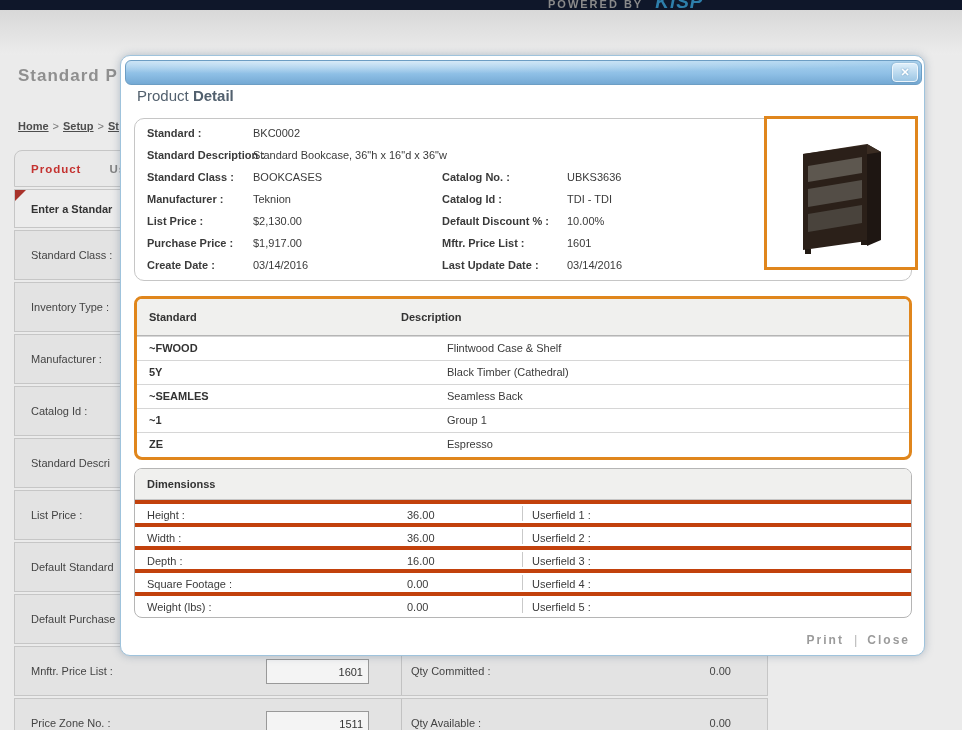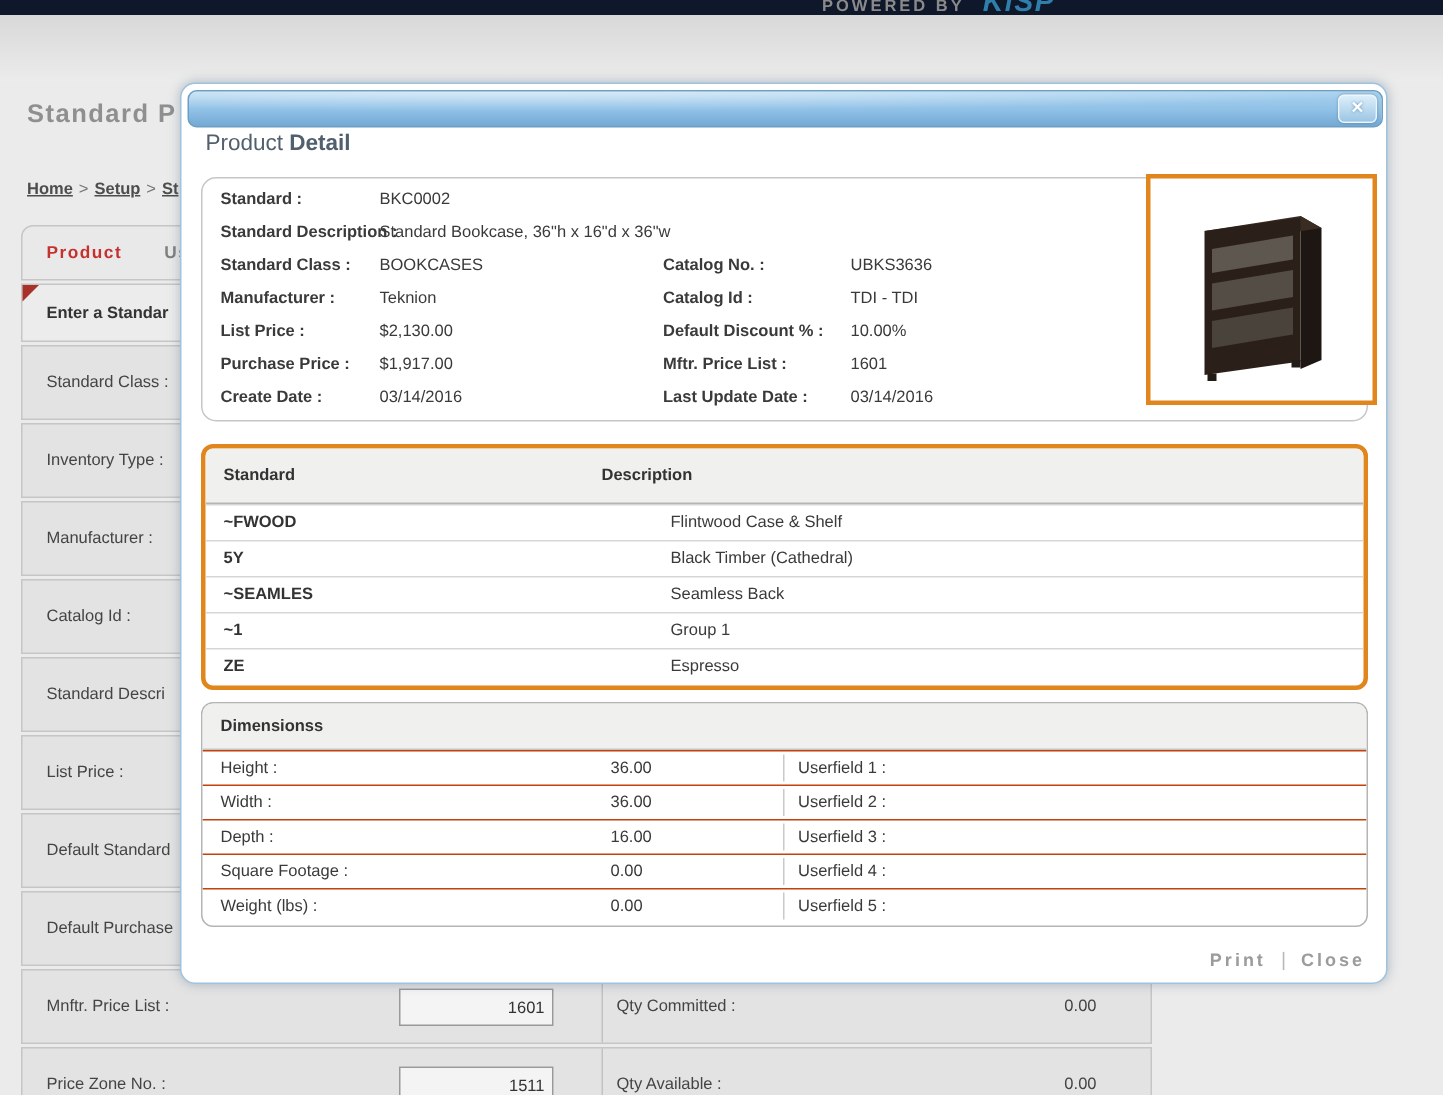--- a/index.html
+++ b/index.html
@@ -60,21 +60,21 @@
   .std-header { position:relative; height:37px; background:#f0f0ee; border-bottom:1px solid #b5b5b5; }
   .std-header span { position:absolute; top:12px; font-weight:bold; color:#333; }
   .std-h1 { left:12px; } .std-h2 { left:264px; }
   .std-row { position:relative; height:24px; border-top:1px solid #d6d6d6;padding-left:28px; }
   .std-row:first-of-type { border-top:none; }
   .std-c1 { position:absolute; left:12px; top:5px; font-weight:bold; color:#333; }
   .std-c2 { position:absolute; left:264px; top:5px; color:#3a3a3a;margin-left:46px; }
 
   .dim-box { position:absolute; left:13px; top:412px; width:778px; height:150px; border:1px solid #b5b5b5; border-radius:8px; background:#fff; overflow:hidden; }
   .dim-header { height:31px; background:#f0f0ee; border-bottom:1px solid #c5c5c5; display:flex; align-items:center; padding-left:12px; font-weight:bold; color:#333; }
-  .dim-row { position:relative; height:23px; border-top:1px solid #c2410c; }
+  .dim-row { position:relative; height:23px; border-top:4px solid #c2410c; }
   .dim-row:first-of-type { border-top:none; }
   .dlab { position:absolute; left:12px; top:5px; color:#3a3a3a; }
   .dval { position:absolute; left:272px; top:5px; width:100px; text-align:left; color:#3a3a3a; }
   .ddiv { position:absolute; left:387px; top:2px; bottom:2px; border-left:1px solid #c9c9c9; }
   .duser { position:absolute; left:397px; top:5px; color:#3a3a3a; }
 
   .modal-footer { position:absolute; right:14px; top:576px; display:flex; align-items:center; gap:10px;margin-left:36px; }
   .footer-link { font-size:12px; font-weight:bold; letter-spacing:2px; color:#9b9b9b; cursor:pointer; }
   .footer-sep { color:#b9b9b9; font-size:13px; }
 </style>

